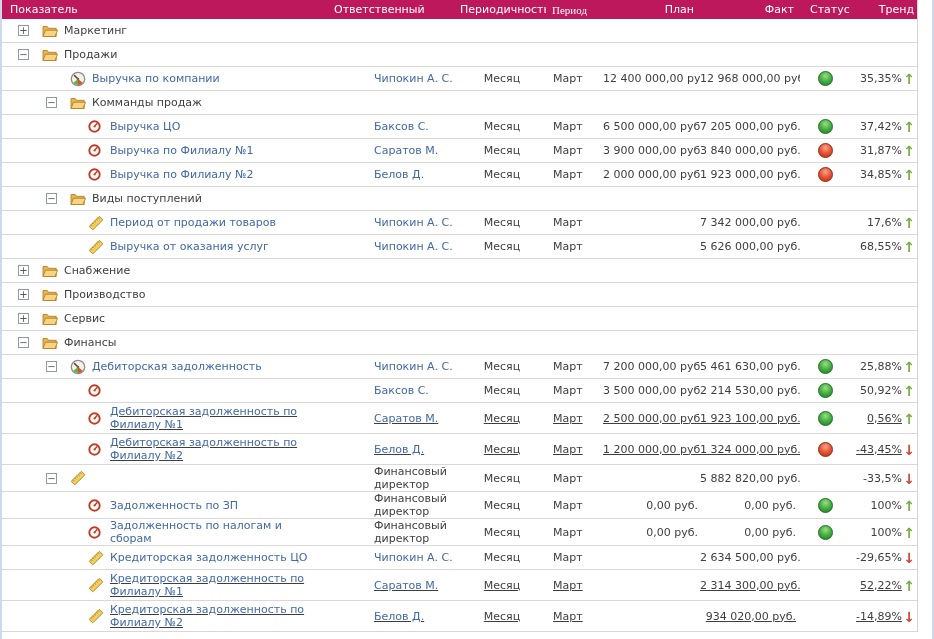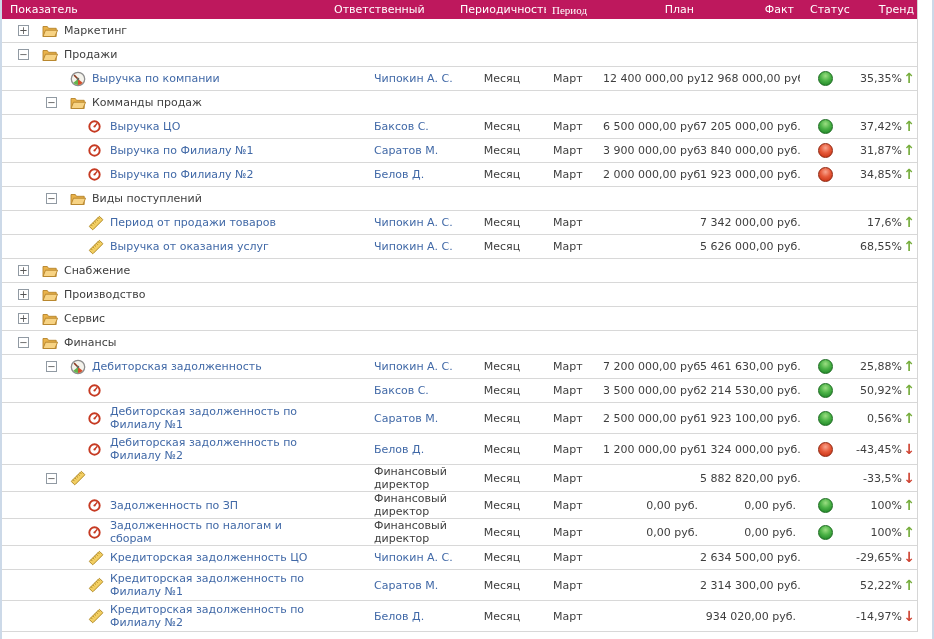--- a/index.html
+++ b/index.html
@@ -29,21 +29,21 @@
   .h-fact { text-align:right; padding-right:6px; }
   .h-status { padding-left:10px; }
   .h-trend { text-align:right; padding-right:4px; }
 
   .row {
     display:grid;
     grid-template-columns:330px 126px 88px 57px 97px 100px 50px 68px;
     align-items:center; min-height:24px;
     border-bottom:1px solid #d8d8d8; background:#fff;
   }
-  .row.tall { min-height:31px; }
+  .row.tall { min-height:31px;text-decoration:underline; }
 
   .cell { overflow:hidden; }
   .tree { display:flex; align-items:center; }
   .lv0 .tree { padding-left:16px; }
   .lv1 .tree { padding-left:44px; }
   .lv2 .tree { padding-left:62px; }
 
   .expander { width:24px; flex:0 0 24px; display:flex; align-items:center; }
   .expbox {
     width:11px; height:11px; border:1px solid #919aa3; background:#fff;
@@ -69,21 +69,21 @@
     display:block;
     background:radial-gradient(circle at 50% 30%, #9bde82 0%, #4cb347 45%, #2b9130 78%, #1f7d26 100%);
     border:1px solid #1c6b20;
   }
   .status-dot.red {
     display:block;
     background:radial-gradient(circle at 50% 30%, #f9a58f 0%, #e65a3a 45%, #cf3c1d 78%, #b52f12 100%);
     border:1px solid #8f2610;
   }
 
-  .trend { display:flex; align-items:flex-start; justify-content:flex-end; padding-right:3px; }
+  .trend { display:flex; align-items:flex-end; justify-content:flex-end; padding-right:3px; }
   .trend-val { color:#3e3e3e; }
   .trend-arrow { width:13px; text-align:right; font-weight:bold; font-size:14px; line-height:12px; }
   .trend-arrow.up { color:#76ad3c; }
   .trend-arrow.down { color:#cf4433; }
 </style>
 </head>
 <body>
 
 <div class="panel">
   <div class="grid">
@@ -707,19 +707,19 @@
             </span>
       <span class="name link">Кредиторская задолженность по Филиалу №2</span>
     </div>
     <div class="cell resp link">Белов Д.</div>
     <div class="cell periodicity">Месяц</div>
     <div class="cell period">Март</div>
     <div class="cell plan"></div>
     <div class="cell fact">934 020,00 руб.</div>
     <div class="cell status"></div>
     <div class="cell trend">
-      <span class="trend-val">-14,97%</span>
+      <span class="trend-val">-14,89%</span>
       <span class="trend-arrow down">↓</span>
     </div>
   </div>
       </div>
   </div>
 </div>
 
 </body></html>

